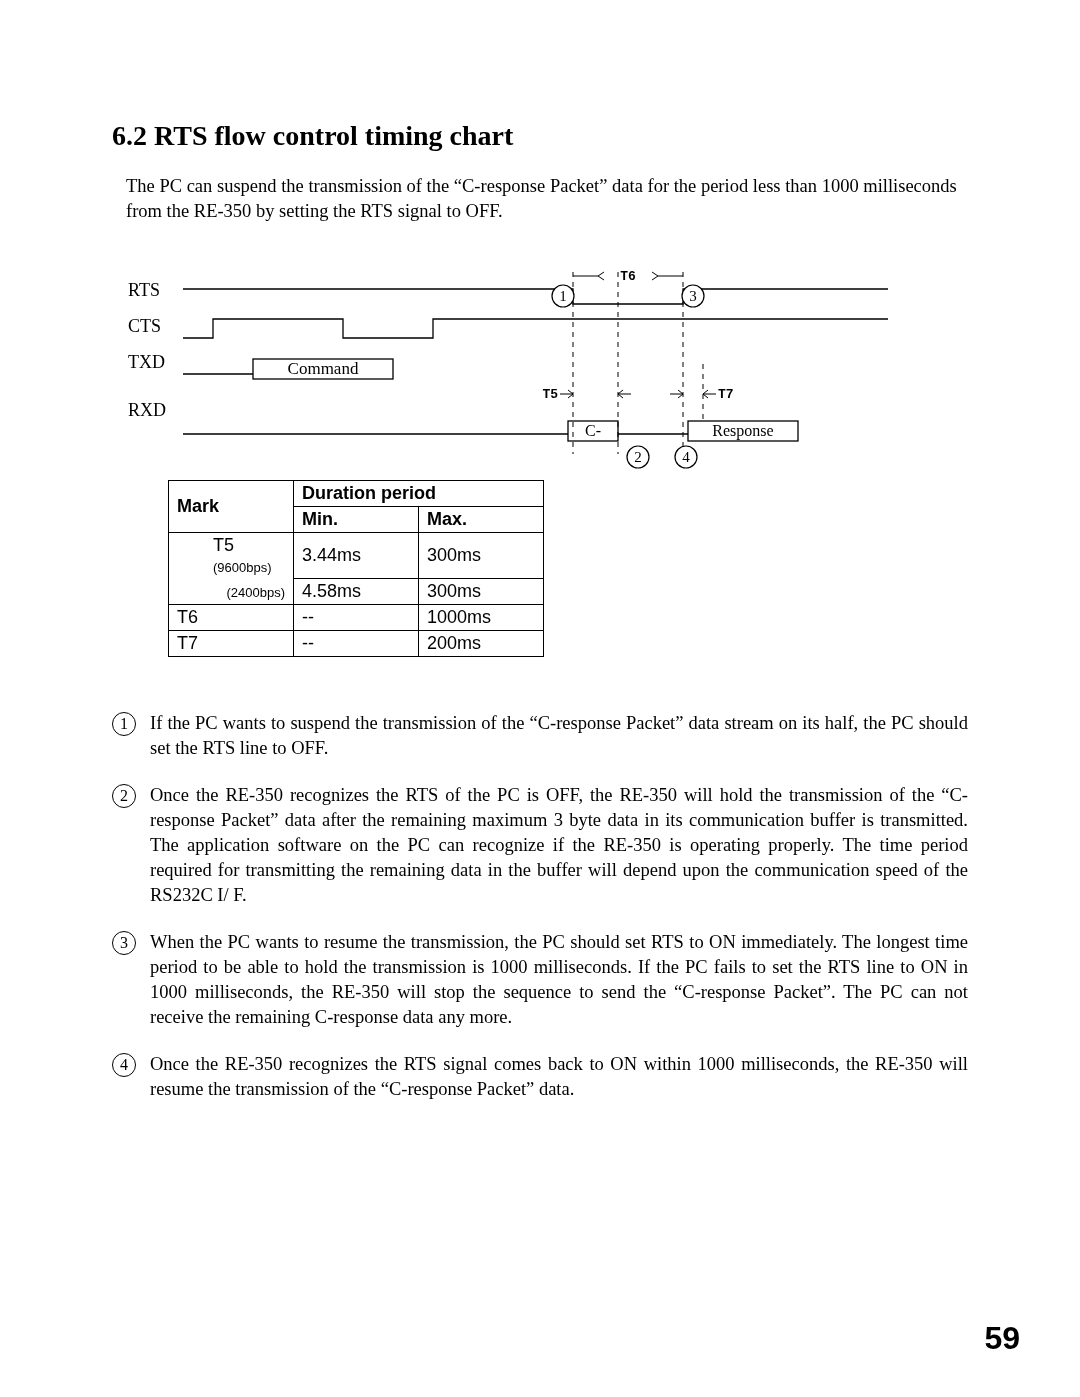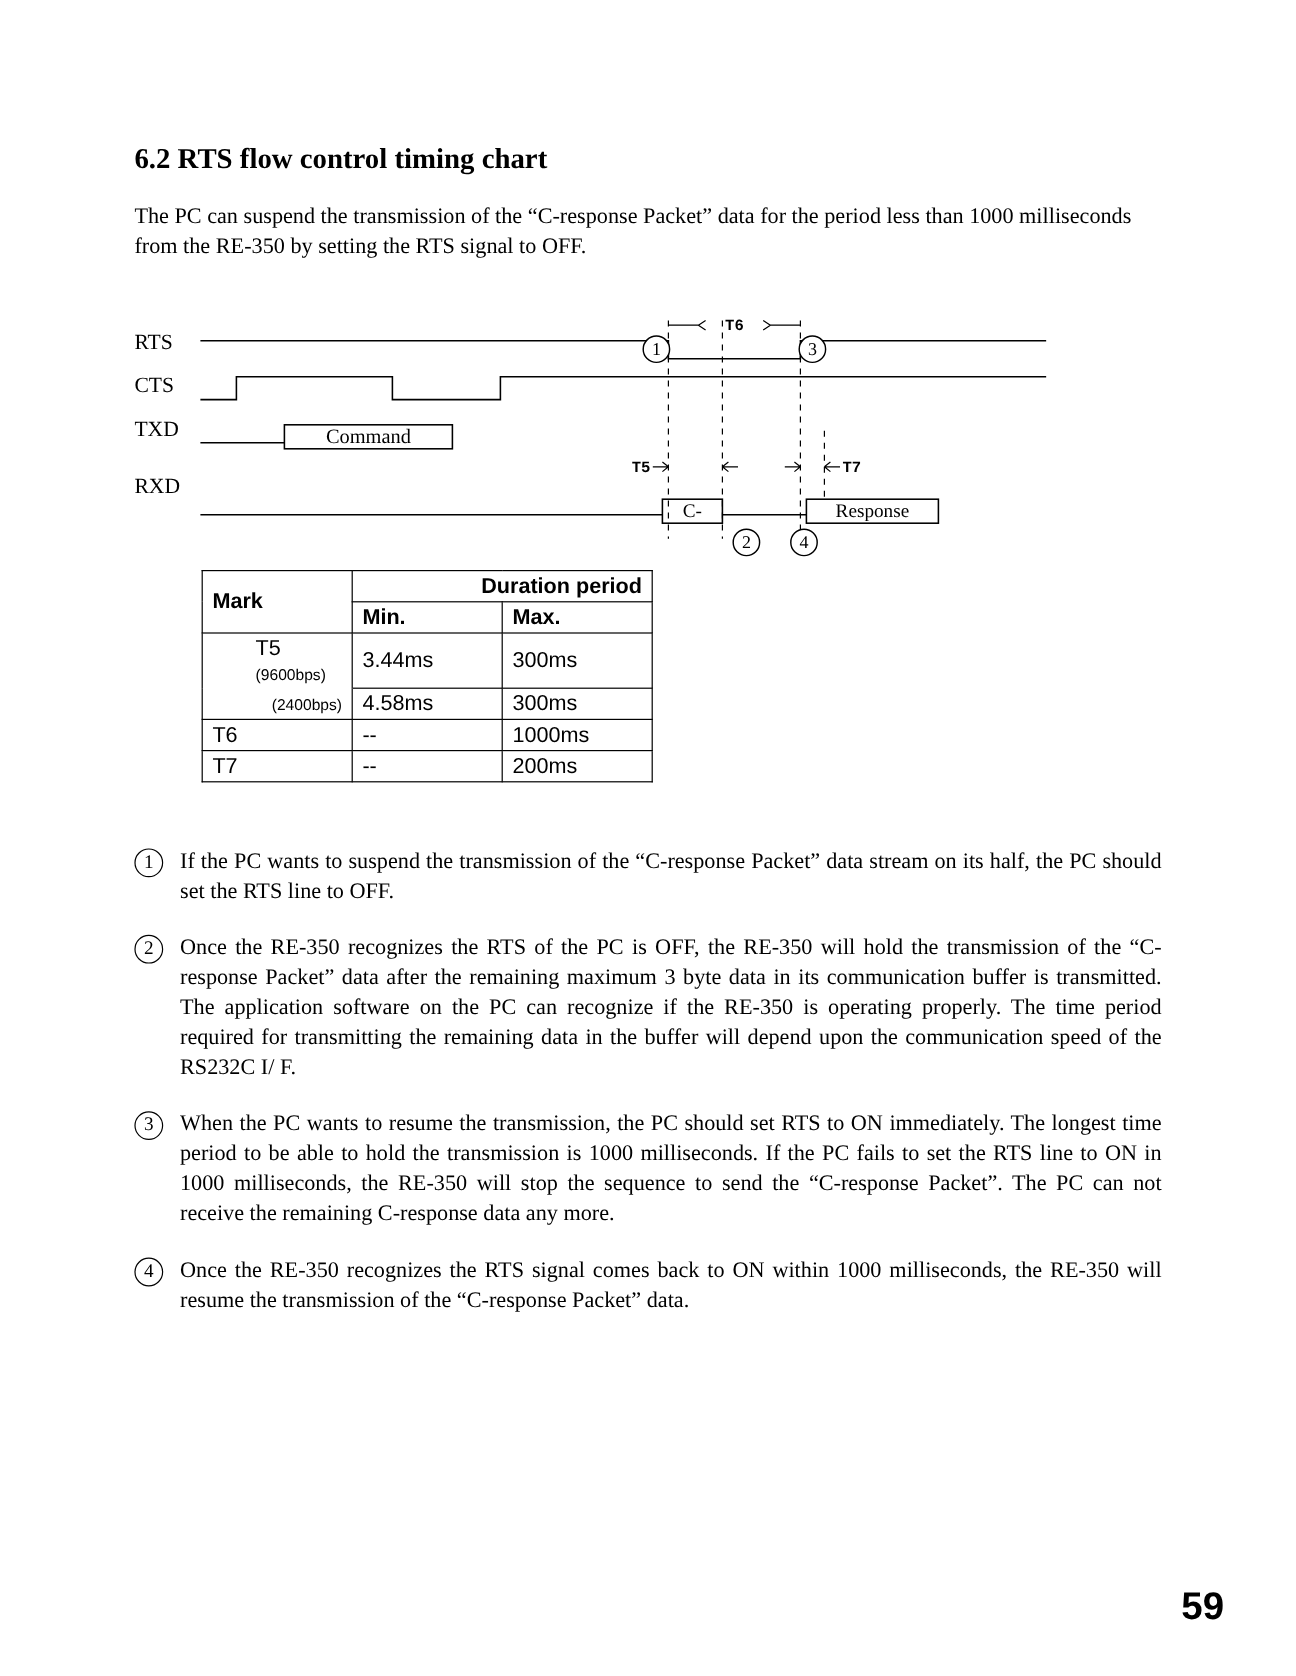--- a/index.html
+++ b/index.html
@@ -9,37 +9,37 @@
     color: #000;
     width: 1080px;
     height: 1397px;
     position: relative;
   }
   .page {
     padding: 120px 112px 0 112px;
   }
   .heading {
     font-weight: bold;
-    font-size: 24px;
+    font-size: 28px;
     margin: 0 0 22px 0;
   }
   .intro {
     font-size: 18.5px;
     line-height: 1.35;
-    margin: 0 0 40px 0;
+    margin: 0 0 40px 14px;
     font-family: Liberation Serif, serif;
   }
   .pcss {
     font-weight: bold;
     font-size: 18px;
     margin: 24px 0 10px 6px;
     font-family: "Times New Roman", Times, serif;
   }
   .diagram-wrap {
-    margin-left: 0;
+    margin-left: 16px;
     text-align: right;
   }
   .diagram {
     display: block;
   }
   .table-wrap {
     margin: 6px 0 0 56px;
   }
   table.timing {
     border-collapse: collapse;
@@ -167,21 +167,21 @@
         <text x="558" y="198" text-anchor="middle" font-family="Times New Roman" font-size="15">4</text>
       </g>
     </svg>
   </div>
 
   <div class="table-wrap">
     <table class="timing">
       <tbody>
           <tr>
         <th class="col-mark" rowspan="2">Mark</th>
-        <th colspan="2" style="text-align:right">Duration period</th>
+        <th colspan="2" style="text-align:left">Duration period</th>
       </tr>
       <tr>
         <th class="col-min">Min.</th>
         <th class="col-max">Max.</th>
       </tr>
       <tr>
         <td class="mark-cell br-share"><span>T5</span> <span class="sub">(9600bps)</span></td>
         <td>3.44ms</td>
         <td>300ms</td>
       </tr>

